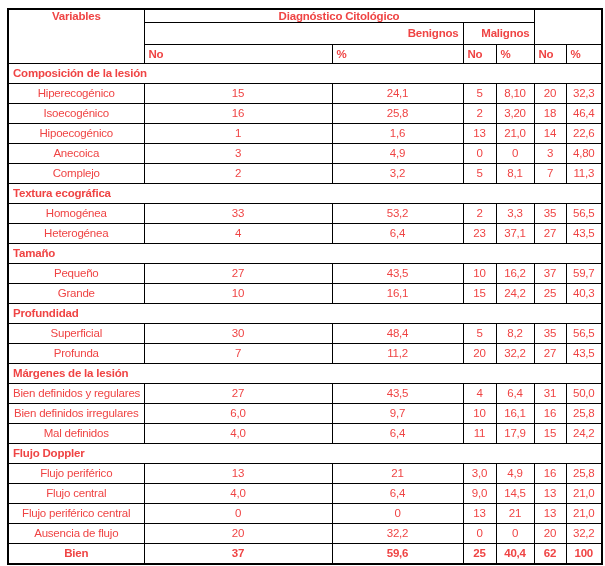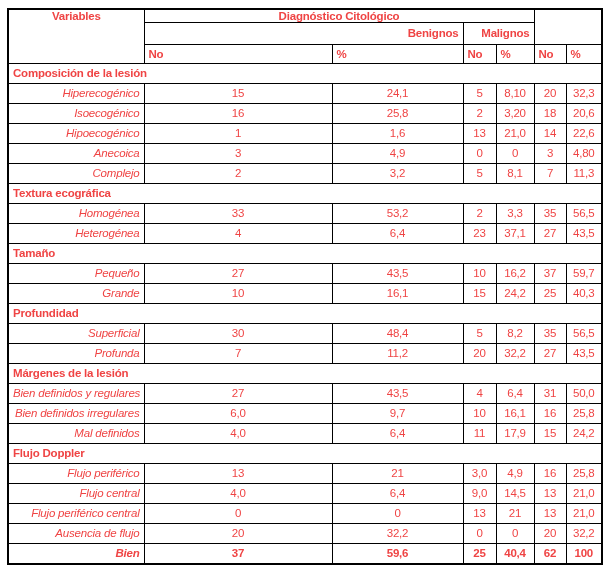--- a/index.html
+++ b/index.html
@@ -40,21 +40,21 @@
   tr.hrow3 th { height: 18px; line-height: 18px; font-weight: bold; text-align: left; vertical-align: middle; }
   th.variables-cell { vertical-align: top; padding-top: 1px; }
   
   tr.section-row td {
     font-weight: bold;
     text-align: left;
     height: 19px;
     line-height: 19px;
   }
   tr.data-row td { height: 19px; line-height: 19px; }
-  td.label-cell { text-align: right; font-style: italic; }
+  td.label-cell { text-align: center; }
   td.num-cell { text-align: center; }
   tr.total-row td { font-weight: bold; }
 </style>
 </head>
 <body>
 
 <div class="page">
   <table class="results">
     <colgroup>
       <col style="width:136px">
@@ -97,21 +97,21 @@
           <td class="num-cell">20</td>
           <td class="num-cell">32,3</td>
         </tr>
         <tr class="data-row">
           <td class="label-cell">Isoecogénico</td>
           <td class="num-cell">16</td>
           <td class="num-cell">25,8</td>
           <td class="num-cell">2</td>
           <td class="num-cell">3,20</td>
           <td class="num-cell">18</td>
-          <td class="num-cell">20,6</td>
+          <td class="num-cell">46,4</td>
         </tr>
         <tr class="data-row">
           <td class="label-cell">Hipoecogénico</td>
           <td class="num-cell">1</td>
           <td class="num-cell">1,6</td>
           <td class="num-cell">13</td>
           <td class="num-cell">21,0</td>
           <td class="num-cell">14</td>
           <td class="num-cell">22,6</td>
         </tr>

